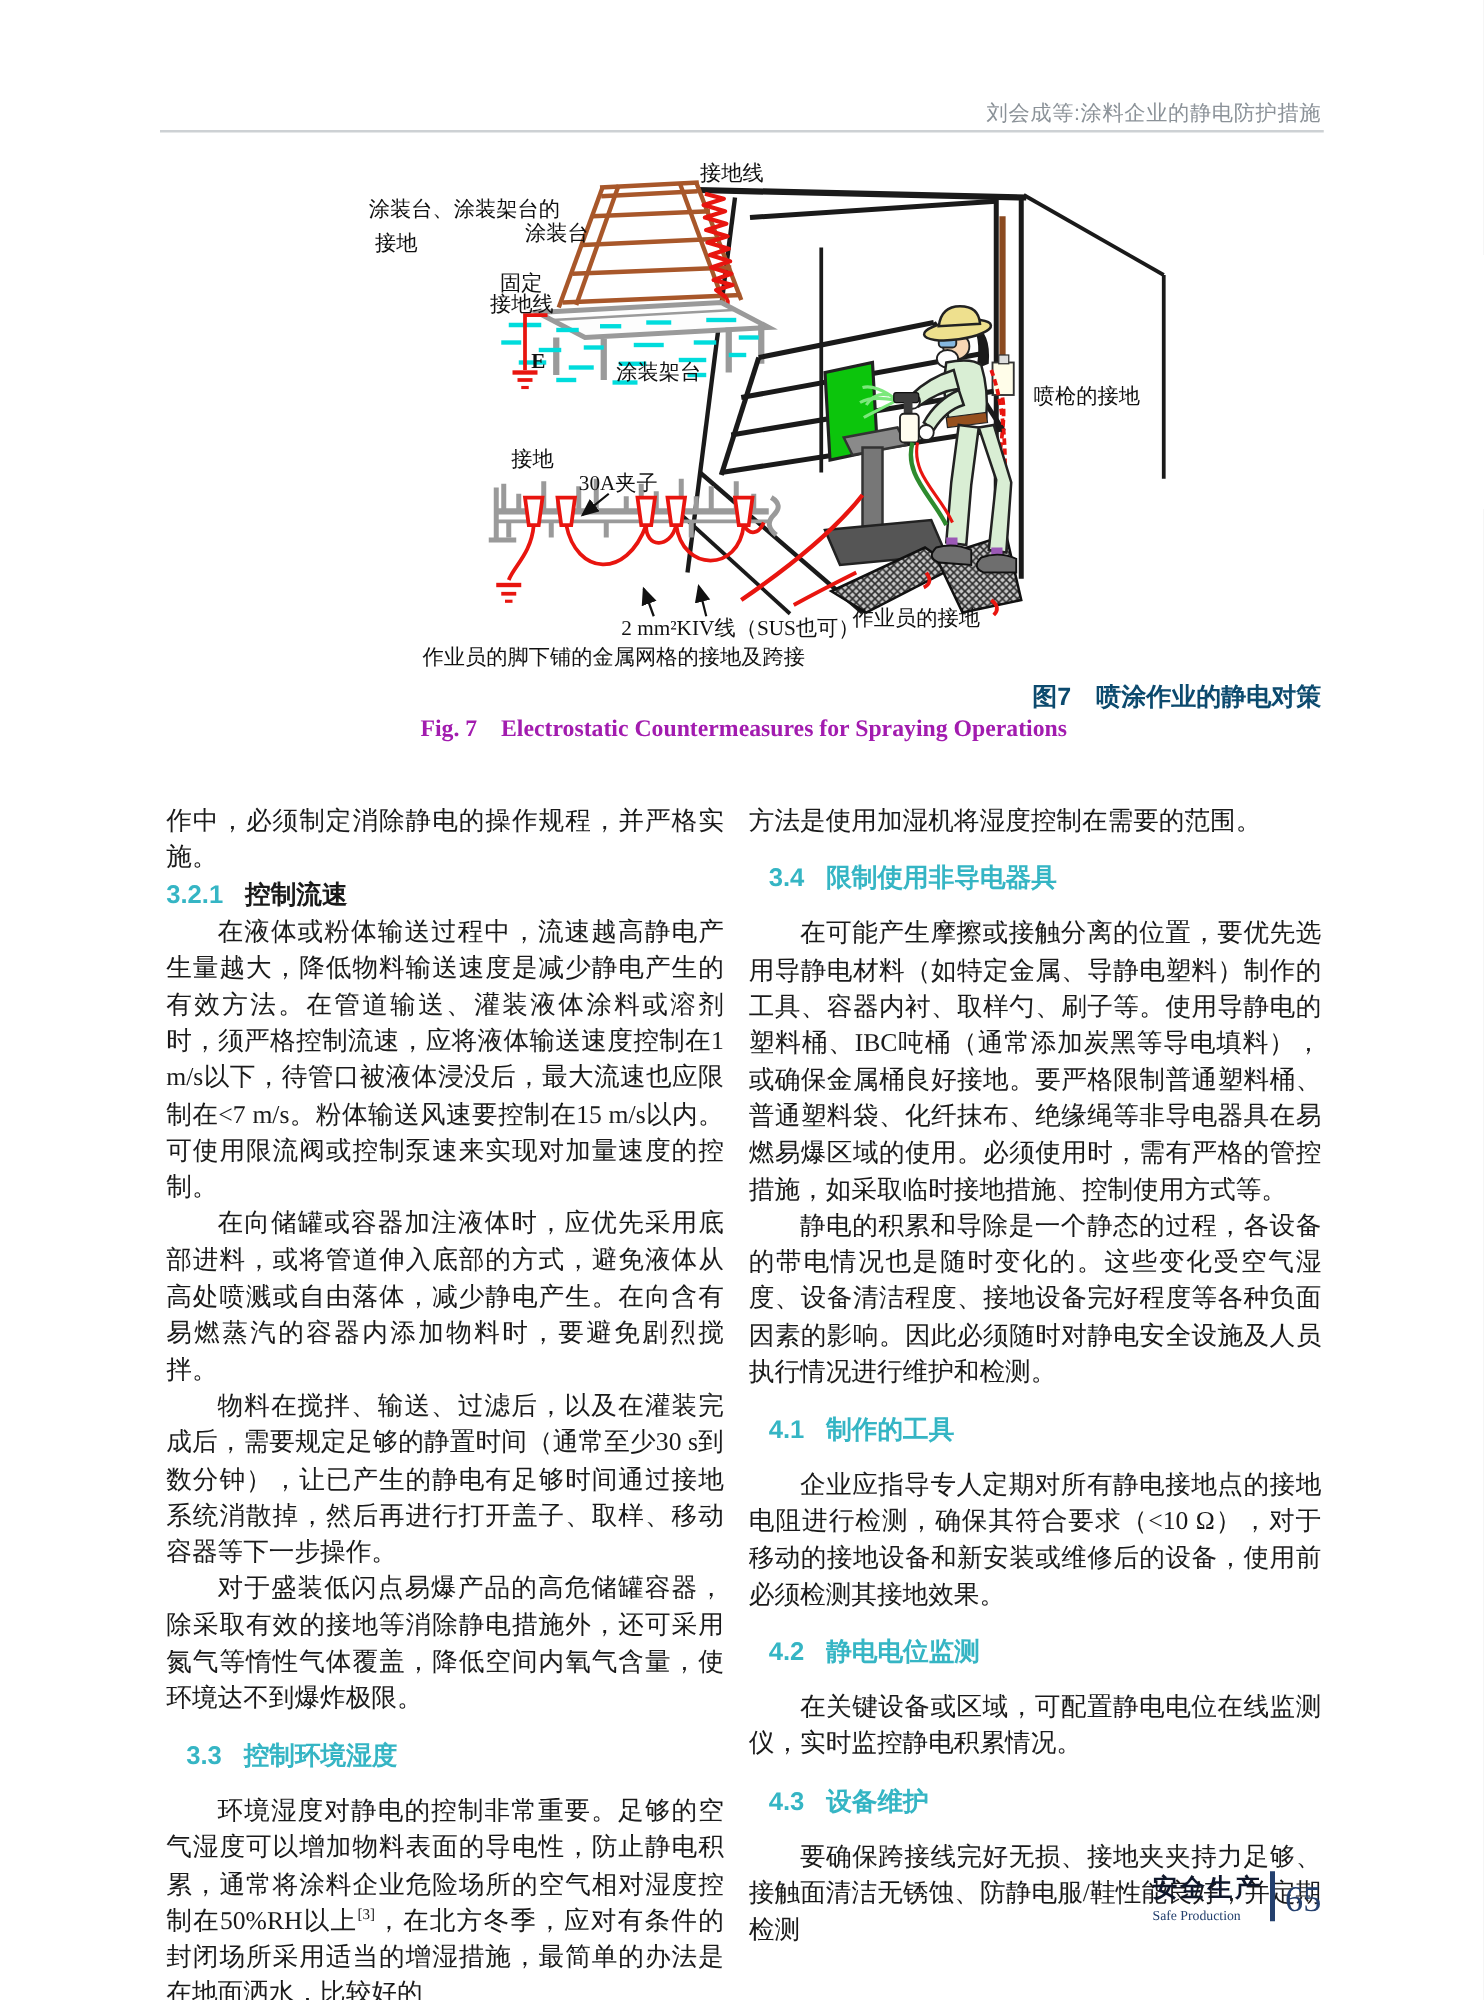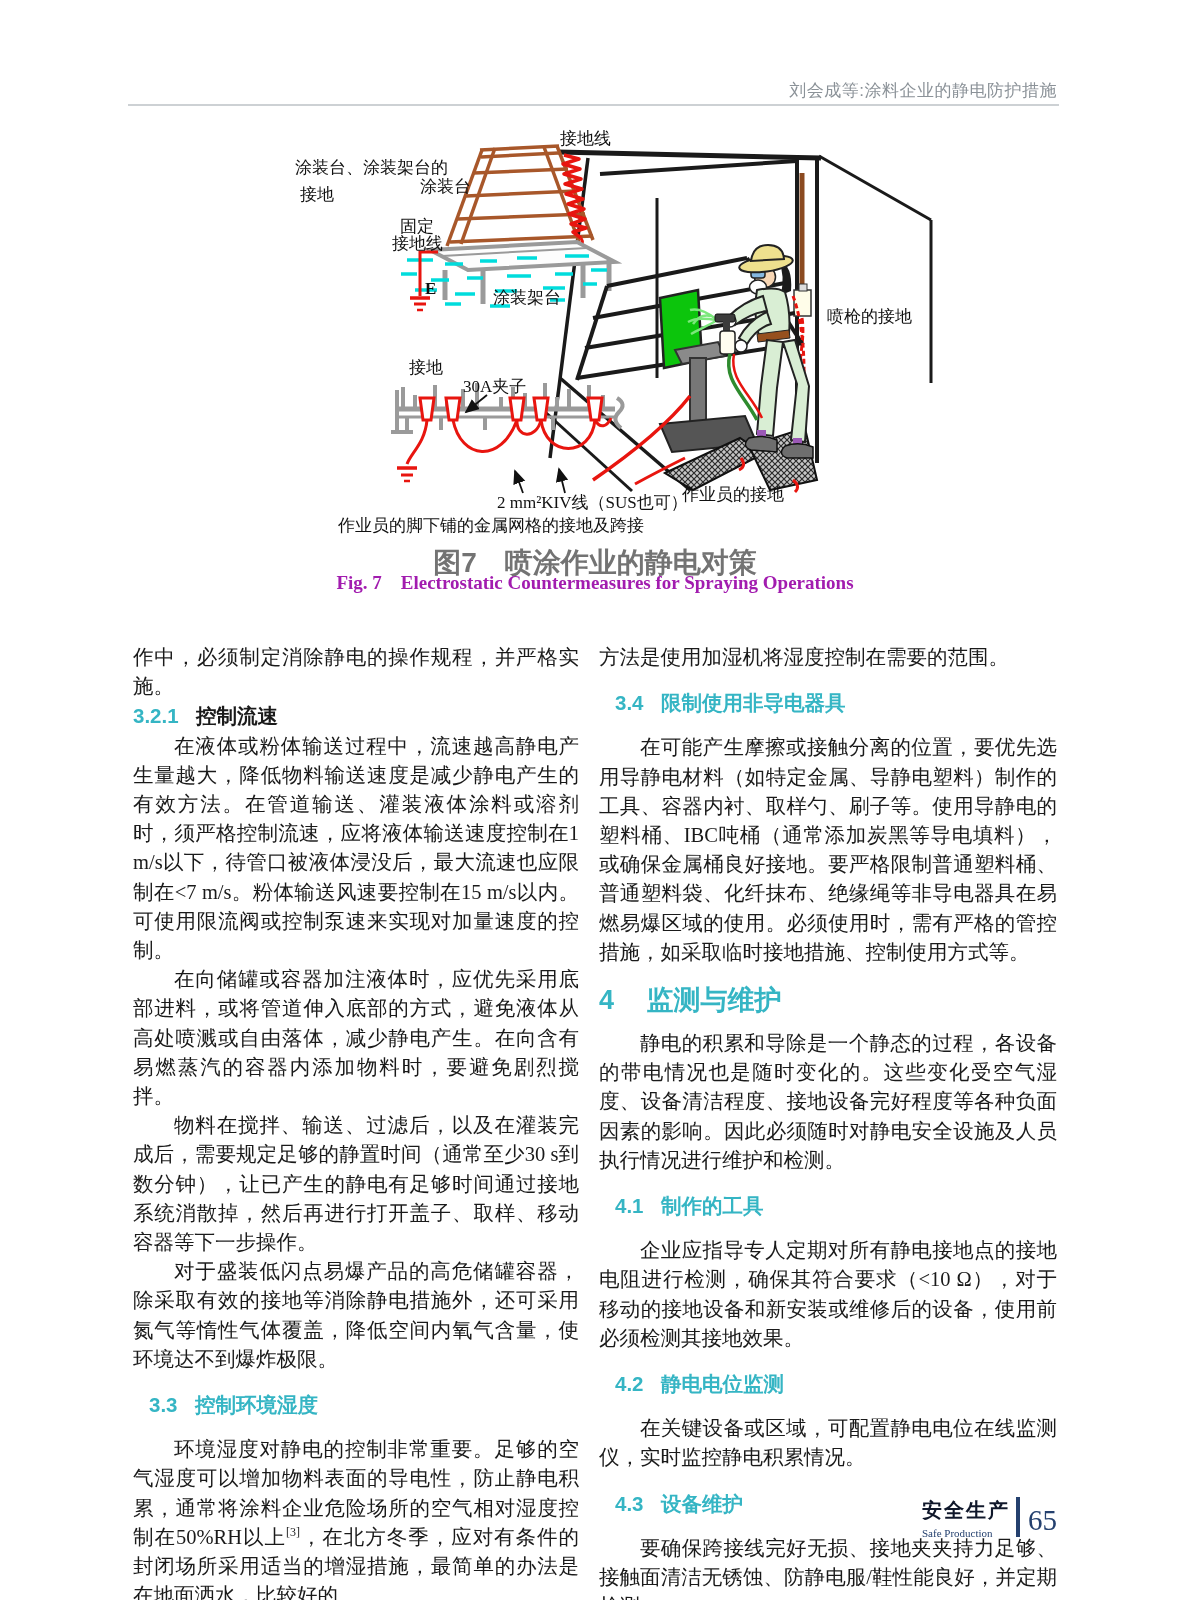--- a/index.html
+++ b/index.html
@@ -9,22 +9,22 @@
   
   .running-head{position:absolute;top:79px;right:130px;
       font-family:Liberation Sans, sans-serif;
       font-size:17px;color:#8b9298;letter-spacing:.5px;}
   .head-rule{position:absolute;top:104px;left:128px;width:931px;height:2px;background:#cdd1d4;}
 
   
   .figure{position:absolute;left:145px;top:128px;width:915px;height:408px;}
   .figure svg{width:100%;height:100%;}
   .fig-label{font-family:"Liberation Serif","DejaVu Serif",serif;font-size:17px;fill:#111;}
-  .caption-zh{position:absolute;left:133px;top:544px;width:924px;text-align:center;
-      font-family:"Liberation Sans","DejaVu Sans",sans-serif;font-weight:bold;font-size:28px;color:#737373;}
+  .caption-zh{position:absolute;left:133px;top:544px;width:924px;text-align:right;
+      font-family:"Liberation Sans","DejaVu Sans",sans-serif;font-weight:bold;font-size:20px;color:#0c4a6e;}
   .caption-en{position:absolute;left:133px;top:570px;width:924px;text-align:center;
       font-family:"Liberation Serif","DejaVu Serif",serif;font-weight:bold;font-size:19px;color:#a21caf;}
 
   
   .col{position:absolute;top:643px;font-size:20.5px;line-height:29.2px;text-align:justify;}
   .col-left{left:133px;width:446px;}
   .col-right{left:599px;width:458px;}
   .col p{margin:0;text-indent:2em;}
   .col p.cont{text-indent:0;}
   .hnum{font-family:"Liberation Sans","DejaVu Sans",sans-serif;color:#35b5c4;margin-right:.85em;}
@@ -285,23 +285,20 @@
     </div>
     <p><span>环境湿度对静电的控制非常重要。足够的空气湿度可以增加物料表面的导电性，防止静电积累，通常将涂料企业危险场所的空气相对湿度控制在50%RH以上</span><sup>[3]</sup><span>，在北方冬季，应对有条件的封闭场所采用适当的增湿措施，最简单的办法是在地面洒水，比较好的</span></p>
   </div>
 
   <div class="col col-right">
     <p class="cont">方法是使用加湿机将湿度控制在需要的范围。</p>
     <div class="h2">
       <span class="hnum">3.4</span><span>限制使用非导电器具</span>
     </div>
     <p>在可能产生摩擦或接触分离的位置，要优先选用导静电材料（如特定金属、导静电塑料）制作的工具、容器内衬、取样勺、刷子等。使用导静电的塑料桶、IBC吨桶（通常添加炭黑等导电填料），或确保金属桶良好接地。要严格限制普通塑料桶、普通塑料袋、化纤抹布、绝缘绳等非导电器具在易燃易爆区域的使用。必须使用时，需有严格的管控措施，如采取临时接地措施、控制使用方式等。</p>
-    <div class="h1">
-      <span class="hnum">4</span><span>监测与维护</span>
-    </div>
     <p>静电的积累和导除是一个静态的过程，各设备的带电情况也是随时变化的。这些变化受空气湿度、设备清洁程度、接地设备完好程度等各种负面因素的影响。因此必须随时对静电安全设施及人员执行情况进行维护和检测。</p>
     <div class="h2">
       <span class="hnum">4.1</span><span>制作的工具</span>
     </div>
     <p>企业应指导专人定期对所有静电接地点的接地电阻进行检测，确保其符合要求（&lt;10 Ω），对于移动的接地设备和新安装或维修后的设备，使用前必须检测其接地效果。</p>
     <div class="h2">
       <span class="hnum">4.2</span><span>静电电位监测</span>
     </div>
     <p>在关键设备或区域，可配置静电电位在线监测仪，实时监控静电积累情况。</p>
     <div class="h2">

